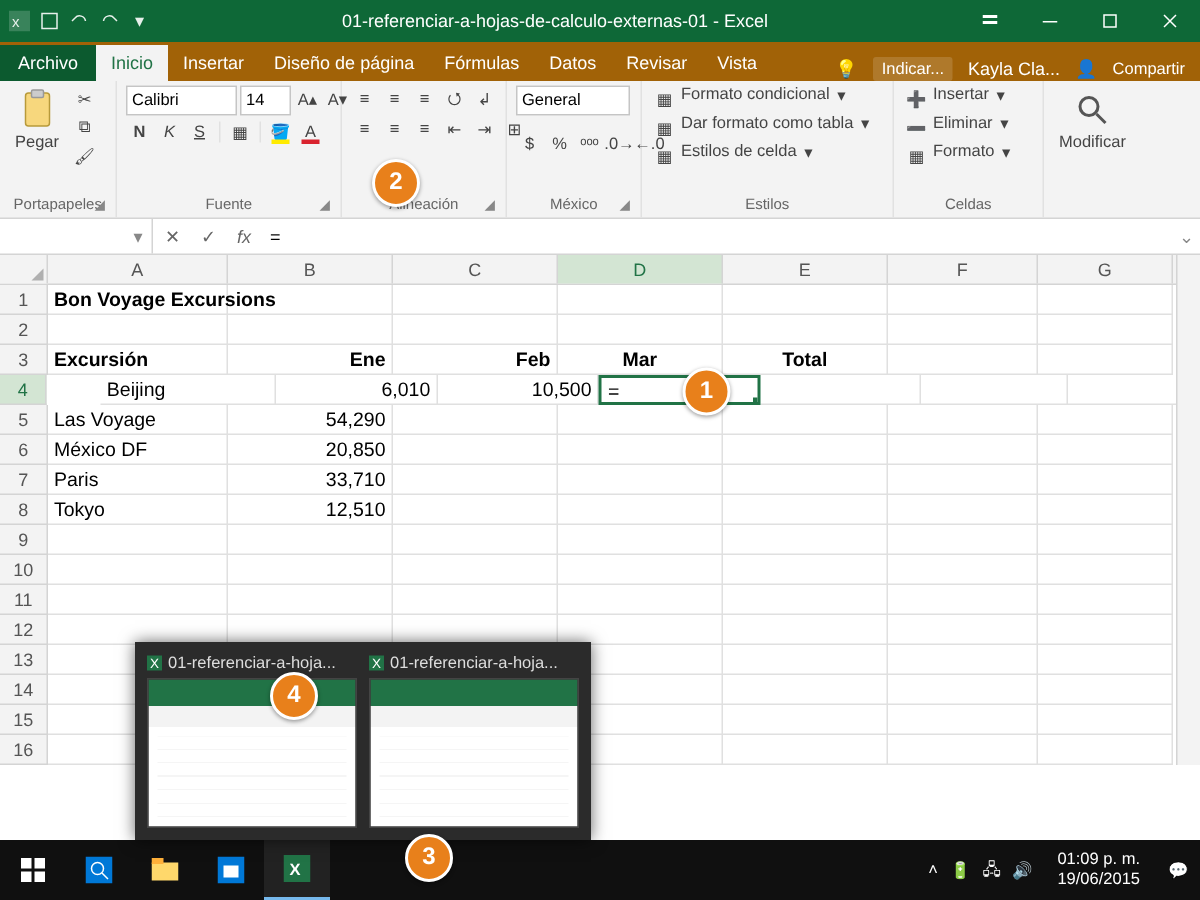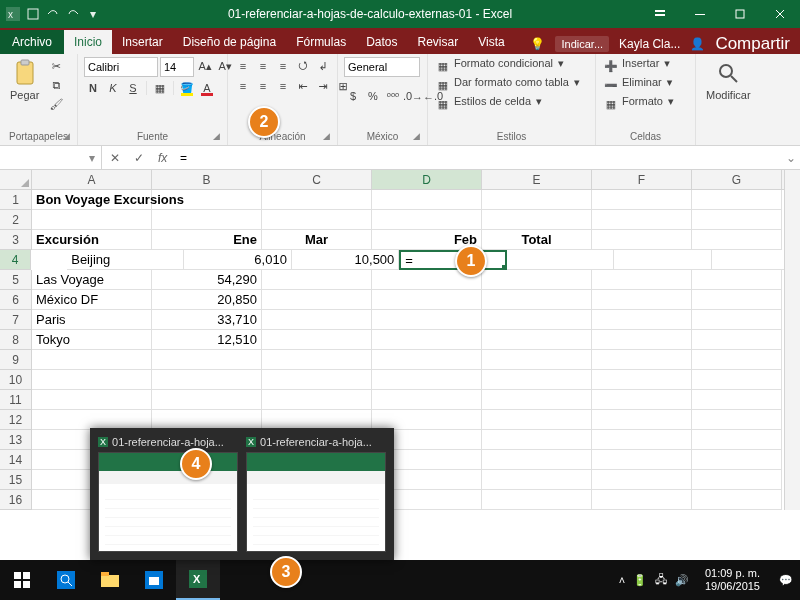--- a/index.html
+++ b/index.html
@@ -7,27 +7,27 @@
 
 
 .title-bar { background: #0e6837; height: 28px; display: flex; align-items: center; color: #fff; font-size: 12px; }
 .tb-left { display: flex; align-items: center; gap: 6px; padding-left: 6px; }
 .tb-btn { width: 14px; height: 14px; display: inline-flex; align-items: center; justify-content: center; opacity: .9; }
 .tb-center { flex: 1; text-align: center; font-size: 12px; }
 .tb-right { display: flex; }
 .win-btn { width: 40px; height: 28px; display: flex; align-items: center; justify-content: center; }
 
 
-.tabs-row { background: #7f1d1d; height: 26px; display: flex; align-items: flex-end; color: #fff; font-size: 12px; }
+.tabs-row { background: #a16207; height: 26px; display: flex; align-items: flex-end; color: #fff; font-size: 12px; }
 .file-tab { padding: 5px 12px; background: #0c5a2f; }
 .rib-tab { padding: 5px 10px; cursor: pointer; }
 .rib-tab.active { background: #f3f3f3; color: #217346; }
 .tabs-right { margin-left: auto; display: flex; align-items: center; gap: 10px; padding-right: 10px; }
 .tell-me { background: rgba(255,255,255,.15); padding: 2px 6px; border-radius: 2px; font-size: 11px; }
-.share-btn { font-size: 17px; }
+.share-btn { font-size: 11px; }
 
 
 .ribbon { background: #f3f3f3; height: 92px; border-bottom: 1px solid #d4d4d4; display: flex; font-size: 11px; color: #444; }
 .rgroup { border-right: 1px solid #e1e1e1; padding: 3px 6px 1px; display: flex; flex-direction: column; position: relative; }
 .rgroup-label { text-align: center; font-size: 10px; color: #666; margin-top: auto; padding-bottom: 2px; }
 .rgroup-body { flex: 1; display: flex; align-items: flex-start; gap: 4px; }
 .big-btn { display: flex; flex-direction: column; align-items: center; padding: 2px 4px; gap: 2px; }
 .icon-box { width: 28px; height: 28px; display: flex; align-items: center; justify-content: center; }
 .small-stack { display: flex; flex-direction: column; gap: 1px; }
 .small-row { display: flex; gap: 2px; }
@@ -319,22 +319,22 @@
         <div class="cell" style="width: 110px;"></div>
         <div class="cell" style="width: 110px;"></div>
         <div class="cell" style="width: 110px;"></div>
         <div class="cell" style="width: 100px;"></div>
         <div class="cell" style="width: 90px;"></div>
       </div>
       <div class="row">
         <div class="rh">3</div>
         <div class="cell bold" style="width: 120px;">Excursión</div>
         <div class="cell bold num" style="width: 110px;">Ene</div>
+        <div class="cell bold num" style="width: 110px;">Feb</div>
         <div class="cell bold center" style="width: 110px;">Mar</div>
-        <div class="cell bold num" style="width: 110px;">Feb</div>
         <div class="cell bold center" style="width: 110px;">Total</div>
         <div class="cell" style="width: 100px;"></div>
         <div class="cell" style="width: 90px;"></div>
       </div>
       <div class="row">
         <div class="rh active">4</div>
         <div class="cell" style="width: 120px; margin-left: 36px;">Beijing</div>
         <div class="cell num" style="width: 110px;">6,010</div>
         <div class="cell num" style="width: 110px;">10,500</div>
         <div class="cell active" style="width: 110px;">=</div>

